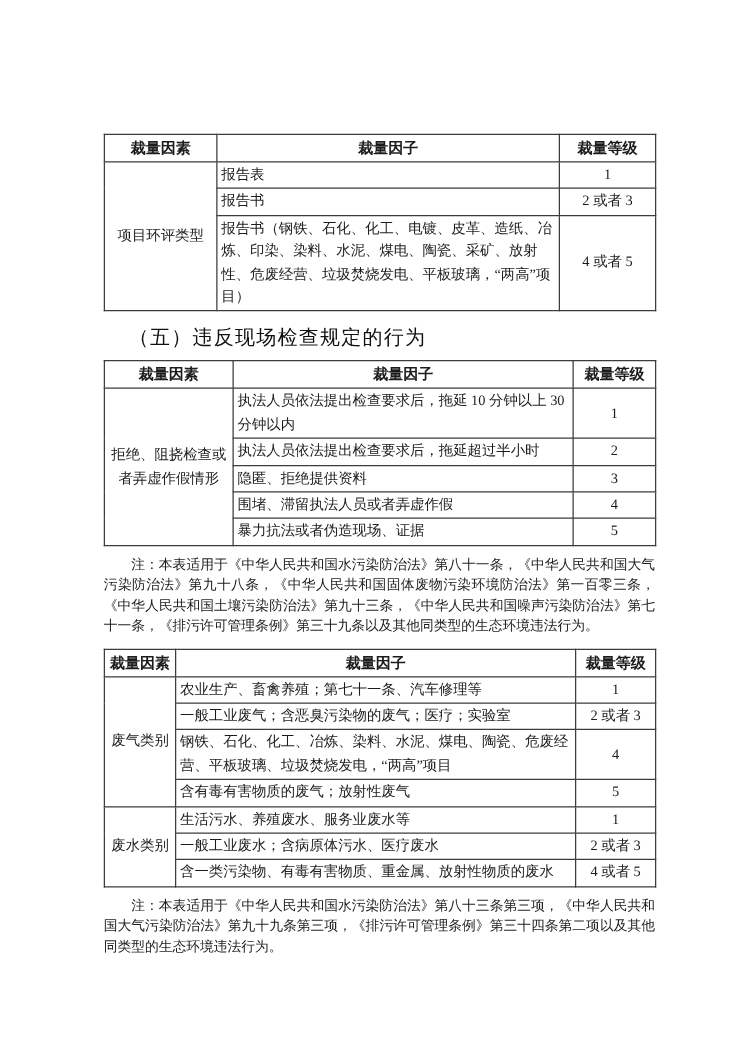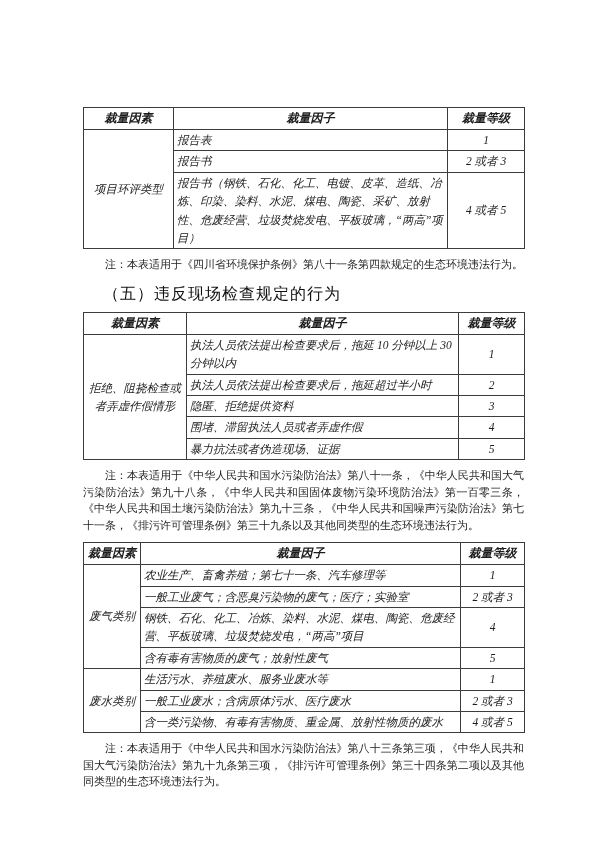--- a/index.html
+++ b/index.html
@@ -11,21 +11,20 @@
     color:#1c1c1c;
     box-sizing:border-box;
     padding:107px 76px 0 83px;
     overflow:hidden;
   }
   table.dtable{
     border-collapse:collapse;
     table-layout:fixed;
     width:441px;
     font-size:11.5px;
-    font-style:italic;
   }
   table.dtable th, table.dtable td{
     border:1px solid #3c3c3c;
     line-height:1.6;
     vertical-align:middle;
     word-break:break-all;
   }
   table.dtable th{
     font-weight:bold;
     font-size:12px;
@@ -90,21 +89,20 @@
       <tr>
         <td class="sub">报告书</td>
         <td class="lvl">2 或者 3</td>
       </tr>
       <tr>
         <td class="sub">报告书（钢铁、石化、化工、电镀、皮革、造纸、冶炼、印染、染料、水泥、煤电、陶瓷、采矿、放射性、危废经营、垃圾焚烧发电、平板玻璃，“两高”项目）</td>
         <td class="lvl">4 或者 5</td>
       </tr>
     </tbody>
   </table>
-  <p class="note">注：本表适用于《四川省环境保护条例》第八十一条第四款规定的生态环境违法行为。</p>
 
   <h3 class="sec">（五）违反现场检查规定的行为</h3>
   <table class="dtable">
     <colgroup>
         <col style="width:103px">
         <col style="width:272px">
         <col style="width:66px">
       </colgroup>
     <thead>
       <tr>

